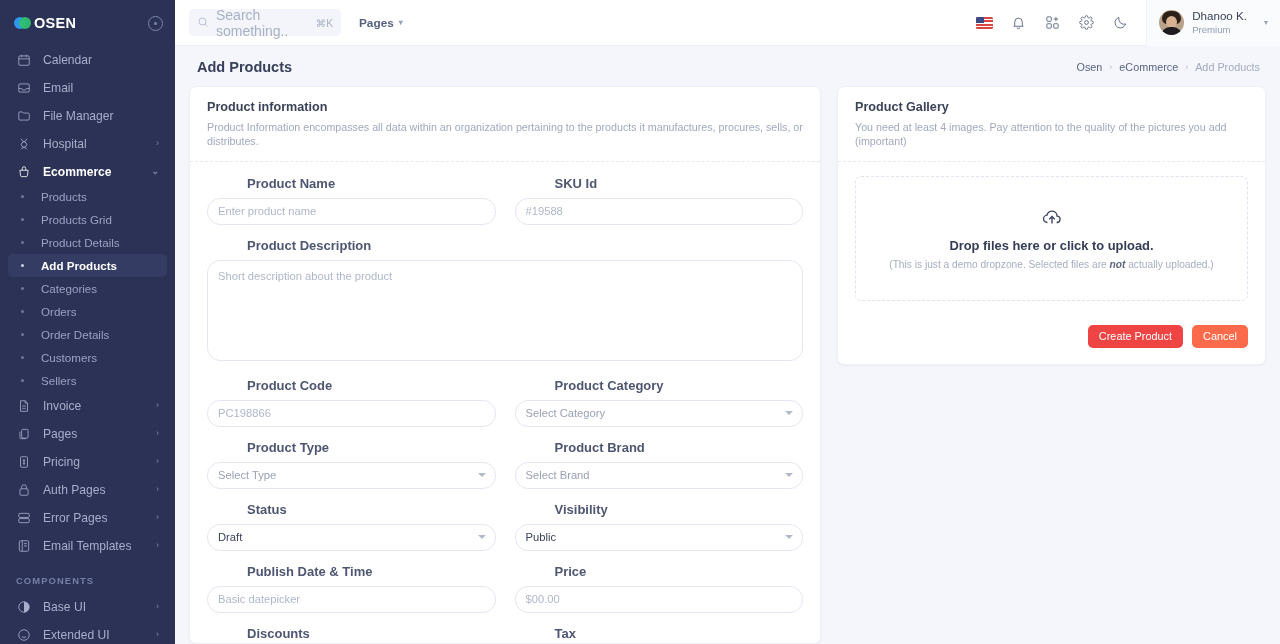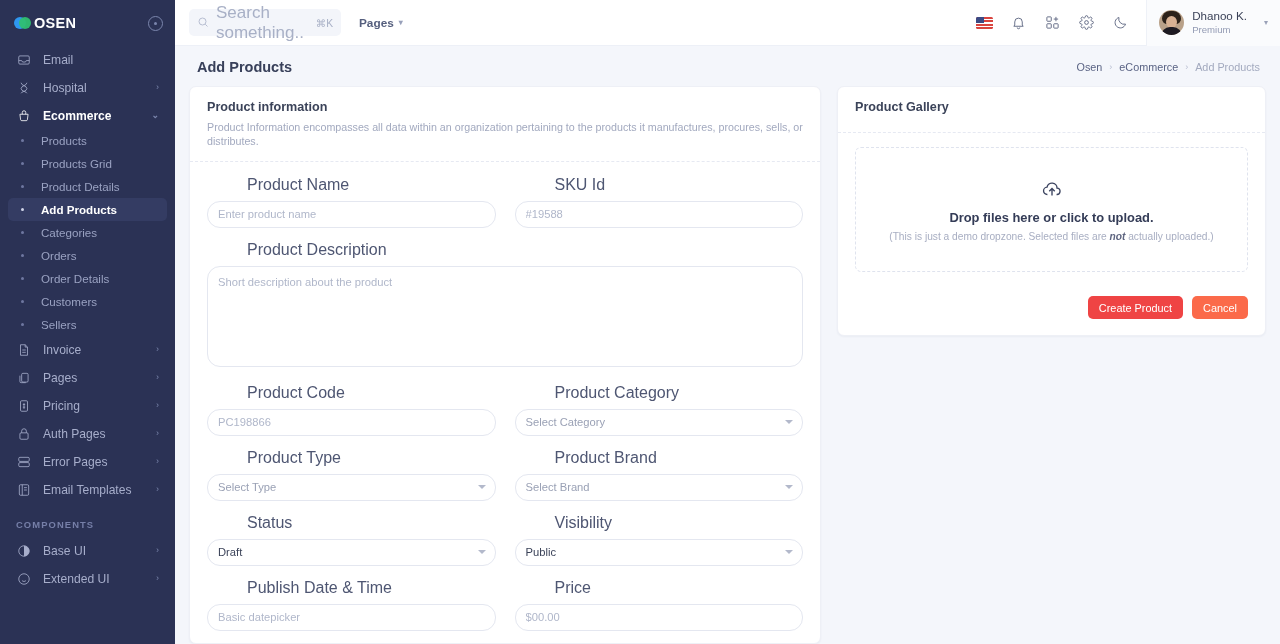--- a/index.html
+++ b/index.html
@@ -83,21 +83,21 @@
 
   .topbar {
     height:46px; background:#ffffff; display:flex; align-items:center;
     padding: 0 0 0 14px; border-bottom:1px solid #edf0f7; flex:0 0 46px;
   }
   .search {
     width:152px; height:27px; background:#f3f5fa; border-radius:5px;
     display:flex; align-items:center; padding:0 8px; gap:7px;
   }
   .search svg { width:12px;height:12px;stroke:#a8b0c6;fill:none;stroke-width:1.6;}
-  .search .ph { color:#a8b0c6; font-size:17px; flex:1; }
+  .search .ph { color:#a8b0c6; font-size:14px; flex:1; }
   .search .kbd { color:#a8b0c6; font-size:10.3px; }
 
   .pages-menu {
     display:flex; align-items:center; gap:5px; margin-left:18px;
     color:#555f7e; font-size:11.8px; font-weight:bold;
   }
   .pages-menu .car { font-size:8px; color:#98a0ba; }
 
   .top-right { margin-left:auto; display:flex; align-items:center; height:46px;}
   .flag {
@@ -144,21 +144,21 @@
   .col-left { width:632px; flex:0 0 632px;}
   .col-right{ flex:1; min-width:0;}
 
   .card-head { padding: 13px 17px 12px 17px; border-bottom:1px dashed #e6e9f2;}
   .card-title{ color:#3b4359; font-size:12.6px; font-weight:bold; margin-bottom:6px;}
   .card-desc { color:#a2a9bf; font-size:10.7px; line-height:1.35;}
 
   .card-body { padding: 14px 17px 16px 17px;}
   .frow { display:flex; gap:19px; }
   .fgrp { flex:1; min-width:0; margin-bottom:13px;}
-  .flabel { display:block; color:#4e5672; font-size:16px; font-weight:normal; margin-bottom:7px;padding-left:40px;}
+  .flabel { display:block; color:#4e5672; font-size:13px; font-weight:bold; margin-bottom:7px;padding-left:40px;}
   .fctl {
     width:100%; height:27px; border:1px solid #e4e7f0; border-radius:13px;
     background:#fff; padding:0 10px; font-size:11.2px; color:#3b4359;
     font-family:"Liberation Sans", sans-serif; outline:none;
   }
   .fctl::placeholder{ color:#b0b7ca;}
   textarea.fctl{ height:101px; padding:7px 10px; resize:none; line-height:1.45;}
   .sel { position:relative; }
   .sel .fctl{ padding-right:24px; color:#3b4359;}
   .sel .caret{
@@ -197,31 +197,48 @@
         <span class="c2"></span>
     </span>
     <span class="logo-text">OSEN</span>
     <span class="sb-collapse">
         <i></i>
       </span>
   </div>
 
   <div class="sb-scroll">
 
+    <div class="sb-item">
+      <span class="sb-ico">
+          <svg viewBox="0 0 24 24">
+            <rect x="3" y="5" width="18" height="16" rx="2"></rect>
+            <path d="M3 10h18M8 3v4M16 3v4"></path>
+          </svg>
+        </span>
+      <span>Calendar</span>
+    </div>
 
     <div class="sb-item">
       <span class="sb-ico">
           <svg viewBox="0 0 24 24">
             <rect x="3" y="5" width="18" height="14" rx="2"></rect>
             <path d="M3 13h5l1.5 2.5h5L16 13h5"></path>
           </svg>
         </span>
       <span>Email</span>
     </div>
 
+    <div class="sb-item">
+      <span class="sb-ico">
+          <svg viewBox="0 0 24 24">
+            <path d="M3 7a2 2 0 012-2h4l2 2h8a2 2 0 012 2v8a2 2 0 01-2 2H5a2 2 0 01-2-2z"></path>
+          </svg>
+        </span>
+      <span>File Manager</span>
+    </div>
 
     <div class="sb-item">
       <span class="sb-ico">
           <svg viewBox="0 0 24 24">
             <path d="M7 3c0 5 10 5 10 10S7 18 7 21"></path>
             <path d="M17 3c0 5-10 5-10 10s10 5 10 8"></path>
           </svg>
         </span>
       <span>Hospital</span>
       <span class="chev">›</span>
@@ -535,20 +552,21 @@
           </div>
         </div>
 
       </div>
     </section>
 
     <section class="col-right">
       <div class="card">
         <div class="card-head">
           <div class="card-title">Product Gallery</div>
+          <div class="card-desc">You need at least 4 images. Pay attention to the quality of the pictures you add (important)</div>
         </div>
 
         <div class="dropzone">
           <span class="dz-ico"><svg viewBox="0 0 24 24">
                 <path d="M7 18a4 4 0 01-.4-8A5.5 5.5 0 0117.5 11 3.5 3.5 0 0117 18"></path>
                 <path d="M12 19v-7M9 14.5L12 11.5l3 3"></path>
               </svg></span>
           <div class="dz-main">Drop files here or click to upload.</div>
           <div class="dz-sub">
             <span>(This is just a demo dropzone. Selected files are </span><b>not</b><span> actually uploaded.)</span>

